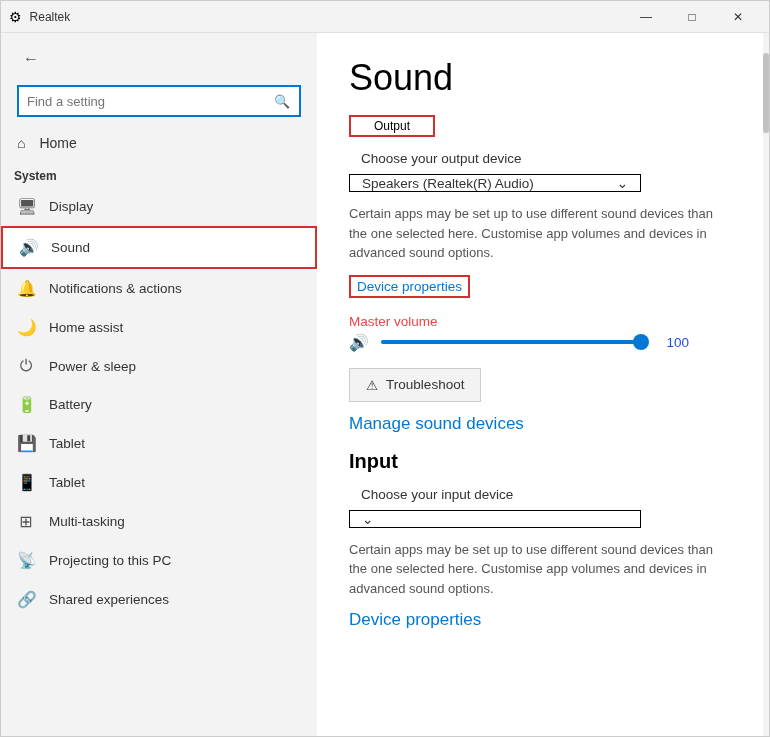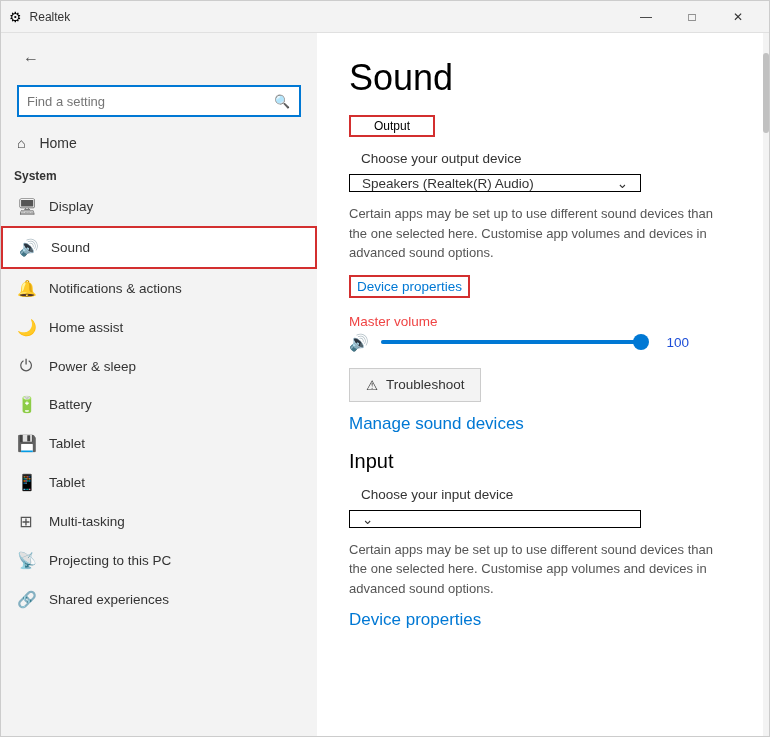--- a/index.html
+++ b/index.html
@@ -262,21 +262,21 @@
       border: 1px solid #ccc;
       background: #f3f3f3;
       padding: 8px 16px;
       cursor: pointer;
       font-size: 13.5px;
       color: #333;
       margin-bottom: 12px;
     }
     .input-section-title {
       font-size: 20px;
-      font-weight: 400;
+      font-weight: 700;
       color: #000;
       margin-bottom: 14px;
     }
     .scrollbar-track {
       width: 6px;
       background: #f3f3f3;
       flex-shrink: 0;
     }
     .scrollbar-thumb {
       width: 6px;

